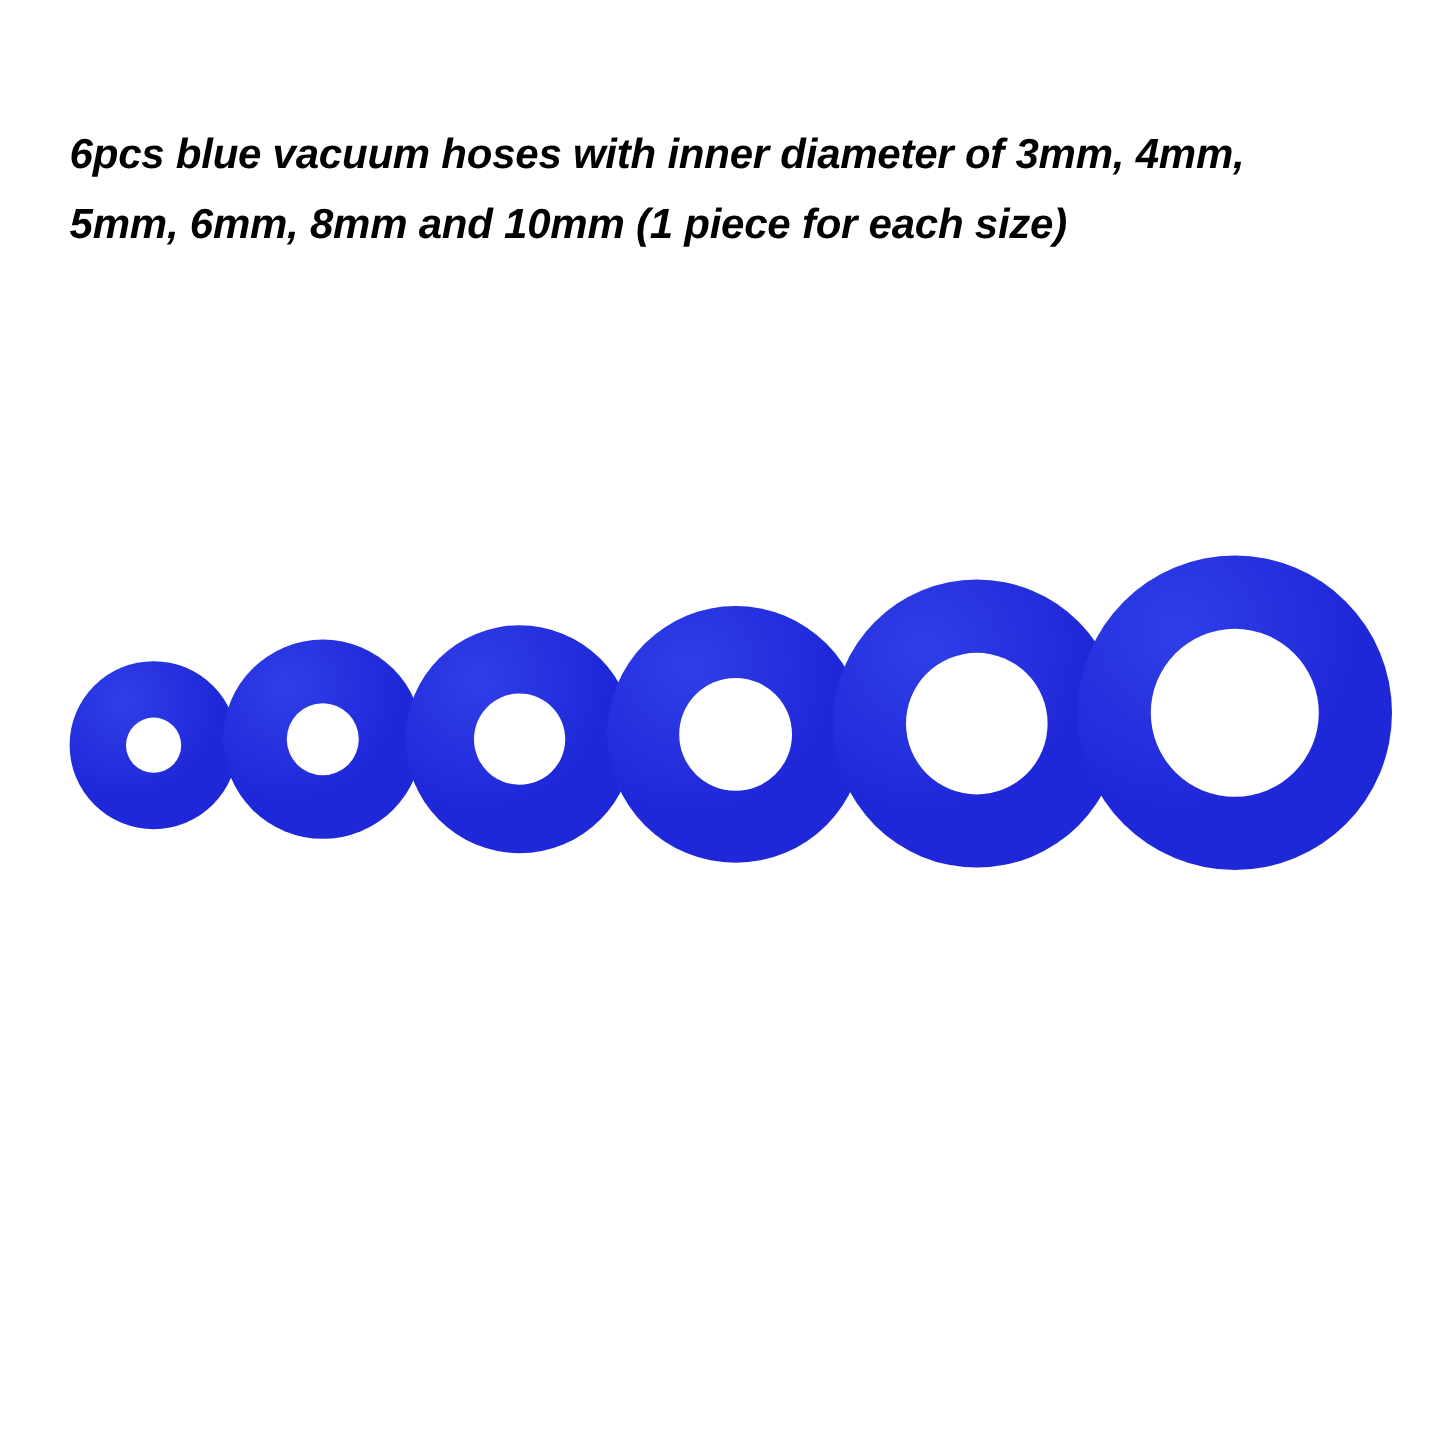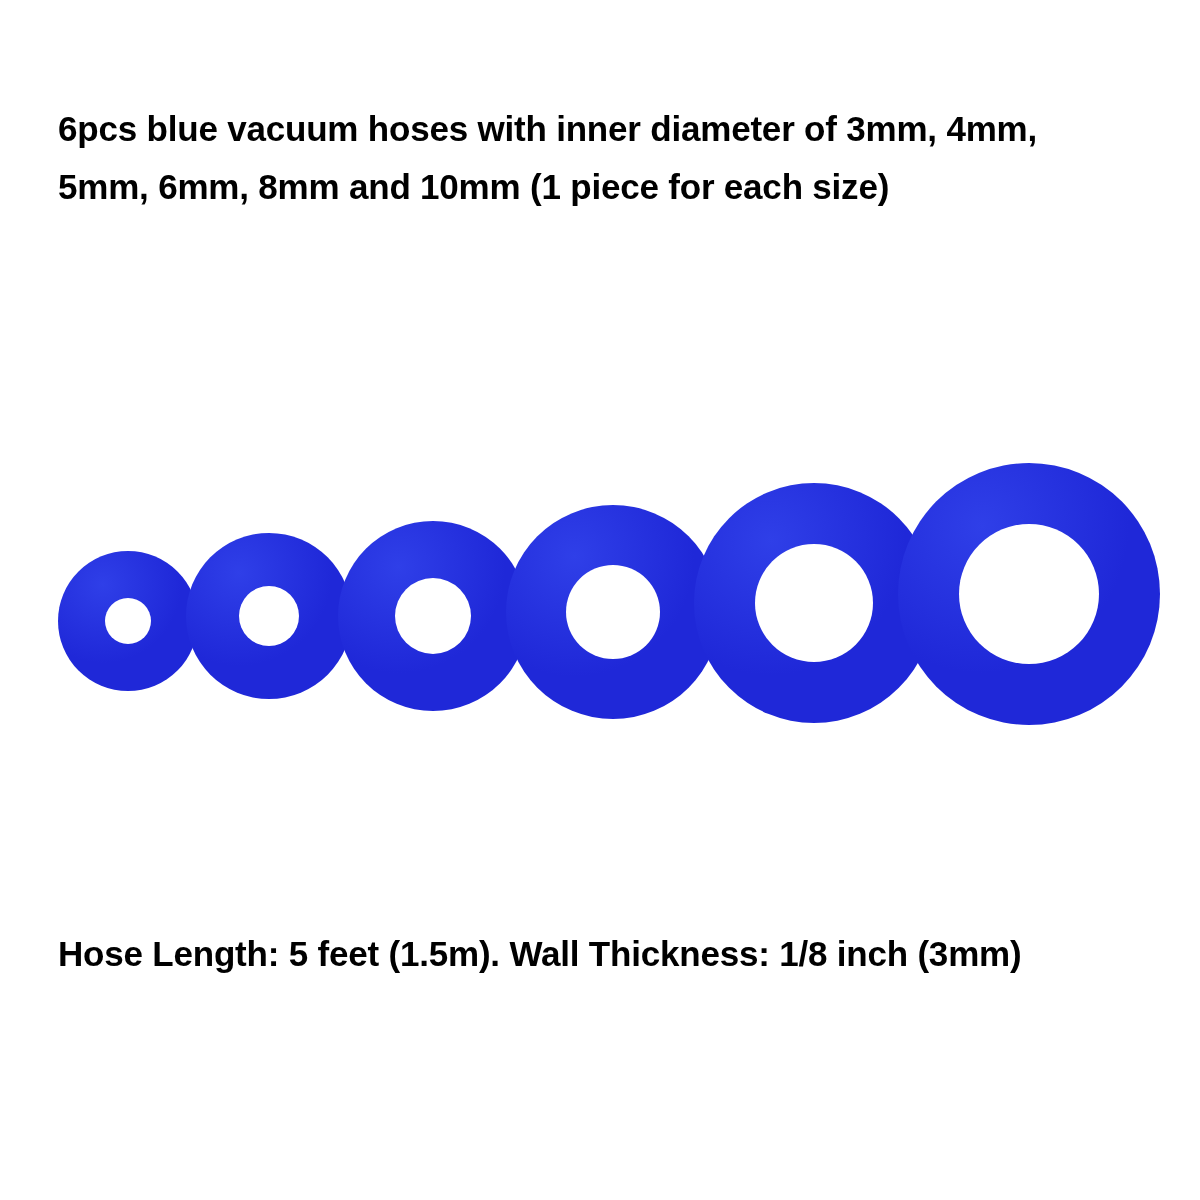--- a/index.html
+++ b/index.html
@@ -11,20 +11,21 @@
     width: 1200px;
     height: 1200px;
     position: relative;
     font-family: "Liberation Sans", sans-serif;
     overflow: hidden;
   }
   .infographic {
     position: absolute;
     inset: 0;
     background: #ffffff;
+    font-style: italic;
   }
   .caption {
     position: absolute;
     font-weight: bold;
     color: #000000;
     letter-spacing: -0.2px;
   }
   .caption-top {
     left: 58px;
     top: 100px;
@@ -81,15 +82,14 @@
       <div class="hose-inner" style="width: 94px; height: 94px; background: rgb(255, 255, 255);"></div>
     </div>
     <div class="hose" style="left: 694px; top: 28px; width: 240px; height: 240px; background: radial-gradient(circle at 32% 24%, rgb(47, 63, 232) 0%, rgb(31, 40, 216) 55%, rgb(31, 40, 216) 100%);">
       <div class="hose-inner" style="width: 118px; height: 118px; background: rgb(255, 255, 255);"></div>
     </div>
     <div class="hose" style="left: 898px; top: 8px; width: 262px; height: 262px; background: radial-gradient(circle at 32% 24%, rgb(47, 63, 232) 0%, rgb(31, 40, 216) 55%, rgb(31, 40, 216) 100%);">
       <div class="hose-inner" style="width: 140px; height: 140px; background: rgb(255, 255, 255);"></div>
     </div>
   </div>
 
-  <div class="caption caption-bottom">Hose Length: 5 feet (1.5m). Wall Thickness: 1/8 inch (3mm)</div>
 
 </div>
 
 </body></html>

